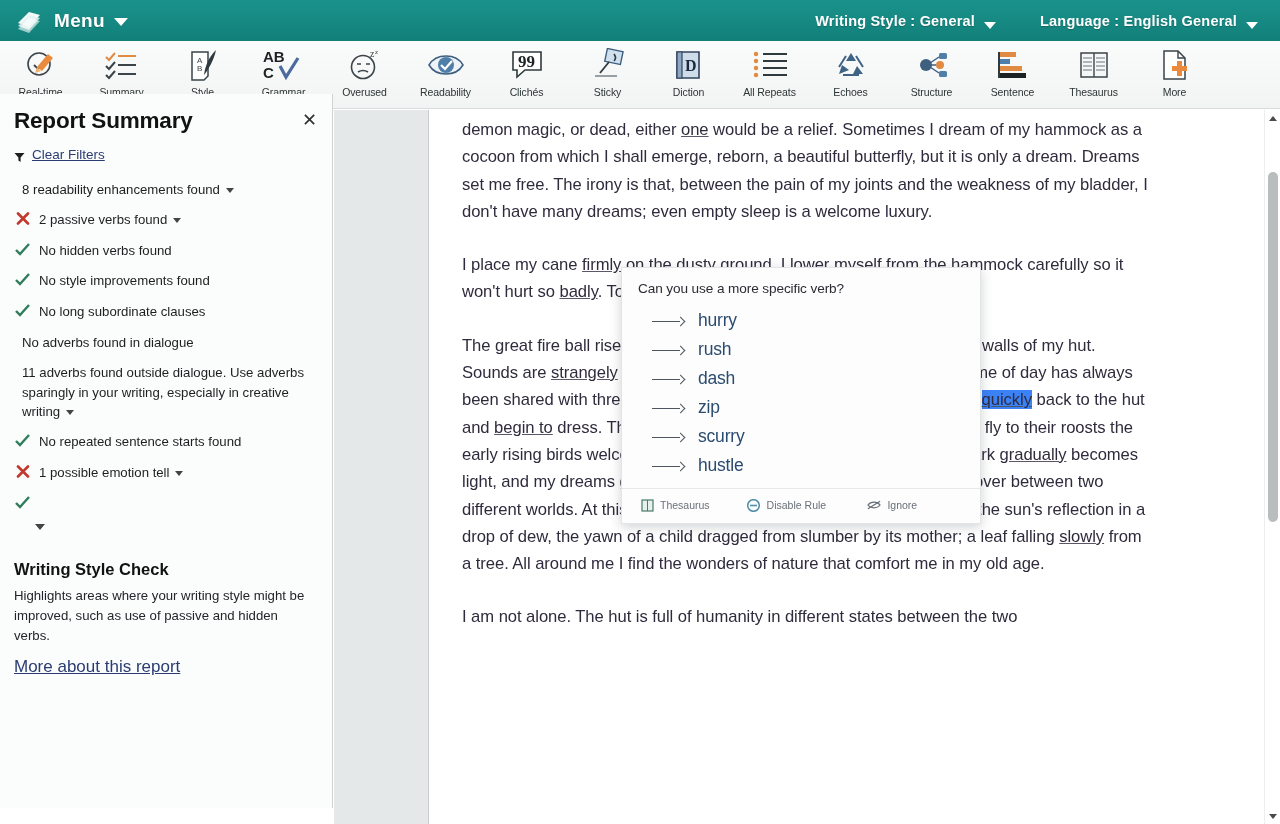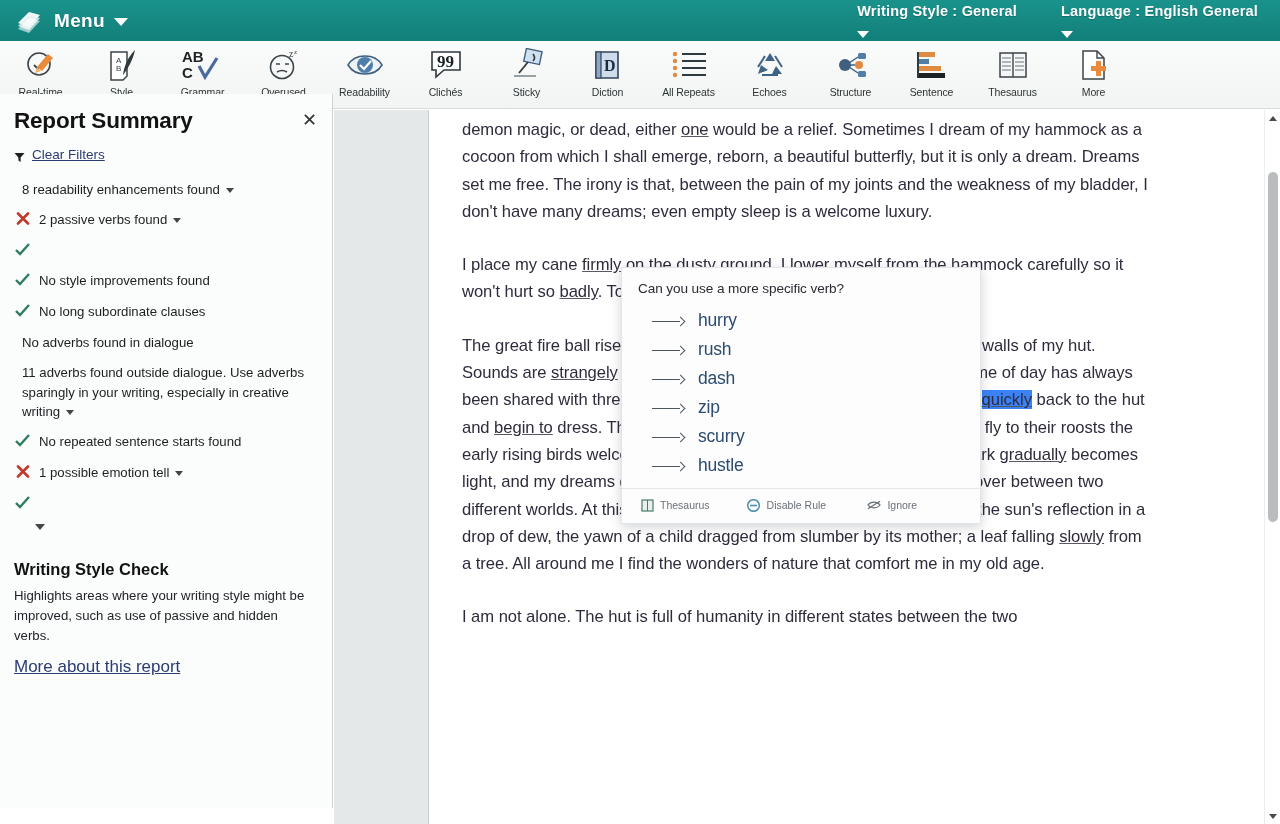--- a/index.html
+++ b/index.html
@@ -57,29 +57,28 @@
     margin-top: 3px;
   }
   .topbar-right {
     margin-left: auto;
     display: flex;
     align-items: center;
     gap: 0;
   }
   .top-select {
     display: flex;
-    align-items: flex-start;
+    align-items: flex-end;
     gap: 9px;
     font-size: 14.5px;
     font-weight: bold;
     letter-spacing: .2px;
     cursor: pointer;
     padding: 0 22px;
     text-shadow: 0 1px 1px rgba(0,0,0,.22);
-    flex-direction: column;
   }
   .top-select .caret-down {
     border-left-width: 6px; border-right-width: 6px; border-top-width: 7px;
   }
 
   
   .toolbar {
     position: absolute;
     top: 41px; left: 0;
     width: 1280px; height: 68px;
@@ -388,20 +387,33 @@
             <circle cx="15" cy="16" r="11" fill="none" stroke="#3b4448" stroke-width="1.6"></circle>
             <path d="M10 17 l4 4 l11 -13" fill="none" stroke="#3b4448" stroke-width="1.8"></path>
             <path d="M24 6 l5 4 l-11 13 l-5 -4 z" fill="#e98a3c"></path>
             <path d="M13 19 l-2 6 l6 -2 z" fill="#f3b169"></path>
           </svg>
         </span>
         <span class="tool-label">Real-time</span>
       </div>
       <div class="tool">
         <span class="tool-ico">
+          <svg width="36" height="32" viewBox="0 0 36 32">
+            <path d="M2 8 l3 3 l6 -7" fill="none" stroke="#e08a42" stroke-width="2"></path>
+            <rect x="14" y="6" width="18" height="2" fill="#e08a42"></rect>
+            <path d="M2 17 l3 3 l6 -7" fill="none" stroke="#3b4448" stroke-width="2"></path>
+            <rect x="14" y="15" width="18" height="2" fill="#3b4448"></rect>
+            <path d="M2 26 l3 3 l6 -7" fill="none" stroke="#3b4448" stroke-width="2"></path>
+            <rect x="14" y="24" width="18" height="2" fill="#3b4448"></rect>
+          </svg>
+        </span>
+        <span class="tool-label">Summary</span>
+      </div>
+      <div class="tool">
+        <span class="tool-ico">
           <svg width="34" height="34" viewBox="0 0 34 34">
             <path d="M6 4 h16 v24 l-4 4 H6 z" fill="#ffffff" stroke="#3b4448" stroke-width="1.5"></path>
             <text x="11" y="15" font-size="8" font-family="Liberation Sans" fill="#3b4448">A</text>
             <text x="11" y="23" font-size="8" font-family="Liberation Sans" fill="#3b4448">B</text>
             <path d="M30 2 C22 10 19 19 18 27 C22 22 28 12 30 2 z" fill="#2f3a3e"></path>
           </svg>
         </span>
         <span class="tool-label">Style</span>
       </div>
       <div class="tool">
@@ -566,20 +578,21 @@
           <div class="sb-item">
             <span class="mark"><svg width="14" height="13" viewBox="0 0 14 13">
                 <path d="M2 1.5 L12 11.5 M12 1.5 L2 11.5" stroke="#c0392b" stroke-width="2.6" stroke-linecap="round"></path>
               </svg></span>
             <span class="txt"><span>2 passive verbs found</span><span class="mini-caret"></span></span>
           </div>
           <div class="sb-item">
             <span class="mark"><svg width="15" height="13" viewBox="0 0 15 13">
                 <path d="M1 7 l4 4 l9 -10" fill="none" stroke="#2f7d5c" stroke-width="2.4"></path>
               </svg></span>
+            <span class="txt"><span>No hidden verbs found</span></span>
           </div>
           <div class="sb-item">
             <span class="mark"><svg width="15" height="13" viewBox="0 0 15 13">
                 <path d="M1 7 l4 4 l9 -10" fill="none" stroke="#2f7d5c" stroke-width="2.4"></path>
               </svg></span>
             <span class="txt"><span>No style improvements found</span></span>
           </div>
           <div class="sb-item">
             <span class="mark"><svg width="15" height="13" viewBox="0 0 15 13">
                 <path d="M1 7 l4 4 l9 -10" fill="none" stroke="#2f7d5c" stroke-width="2.4"></path>

